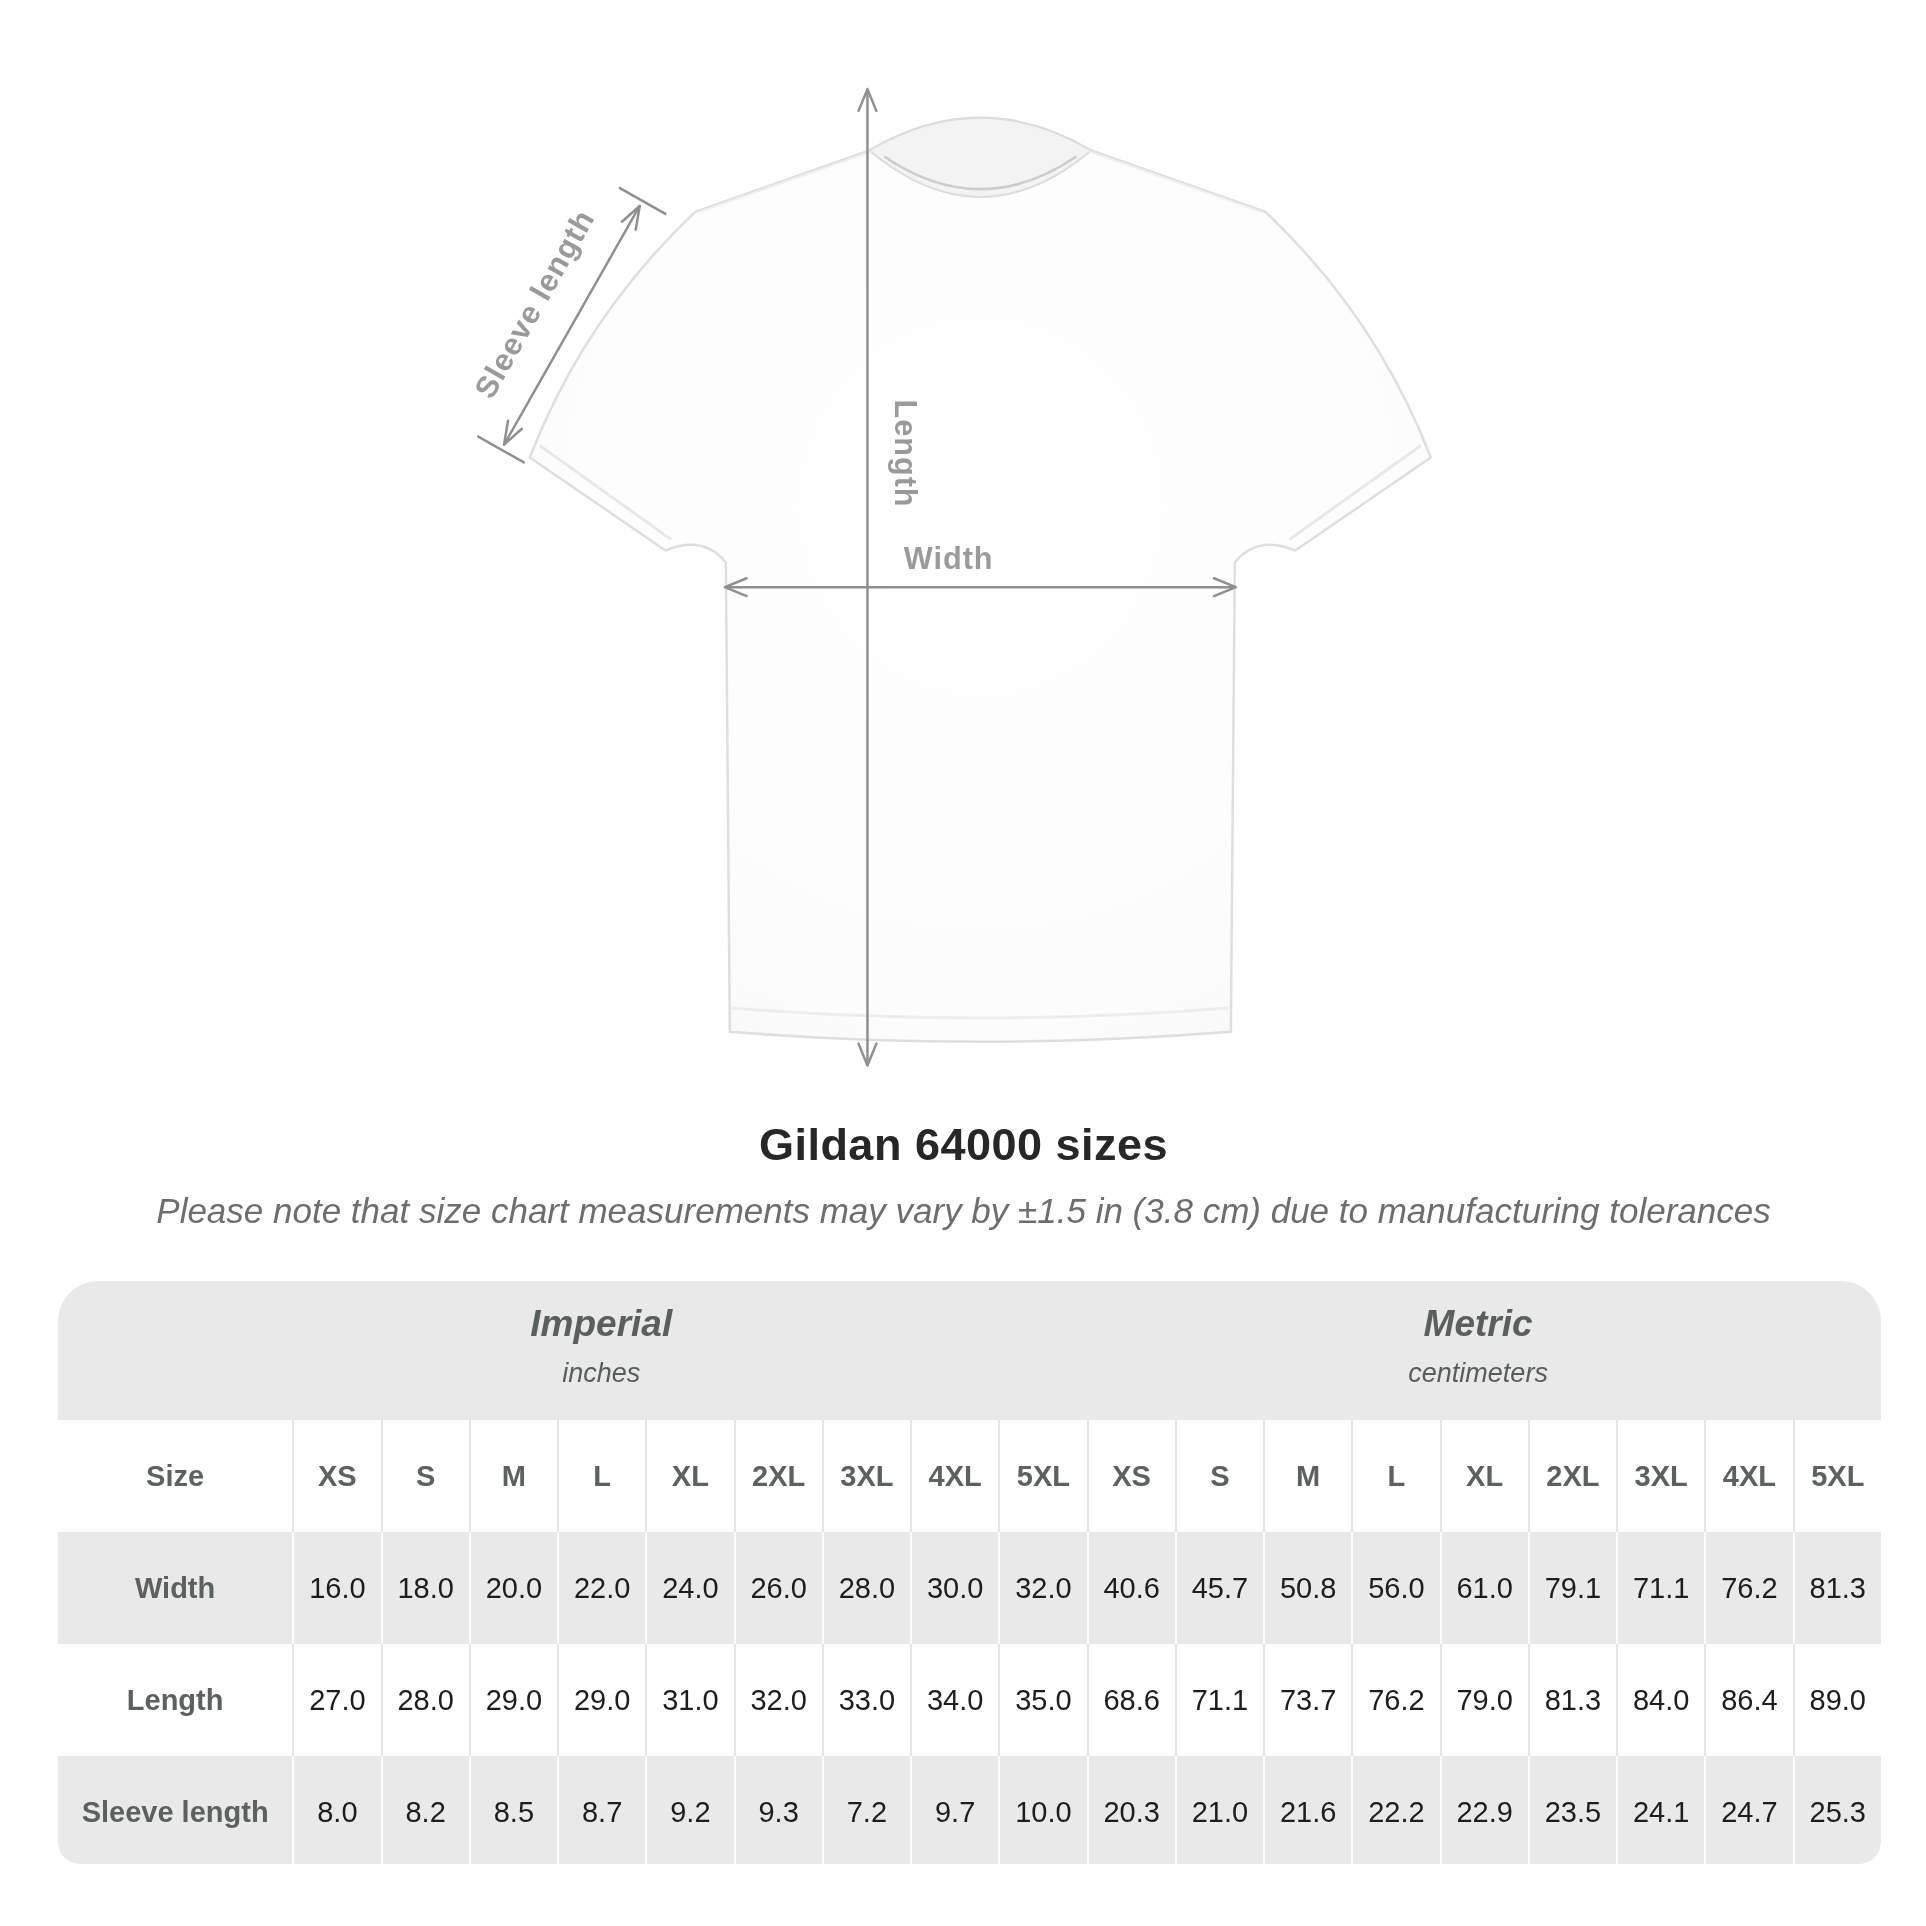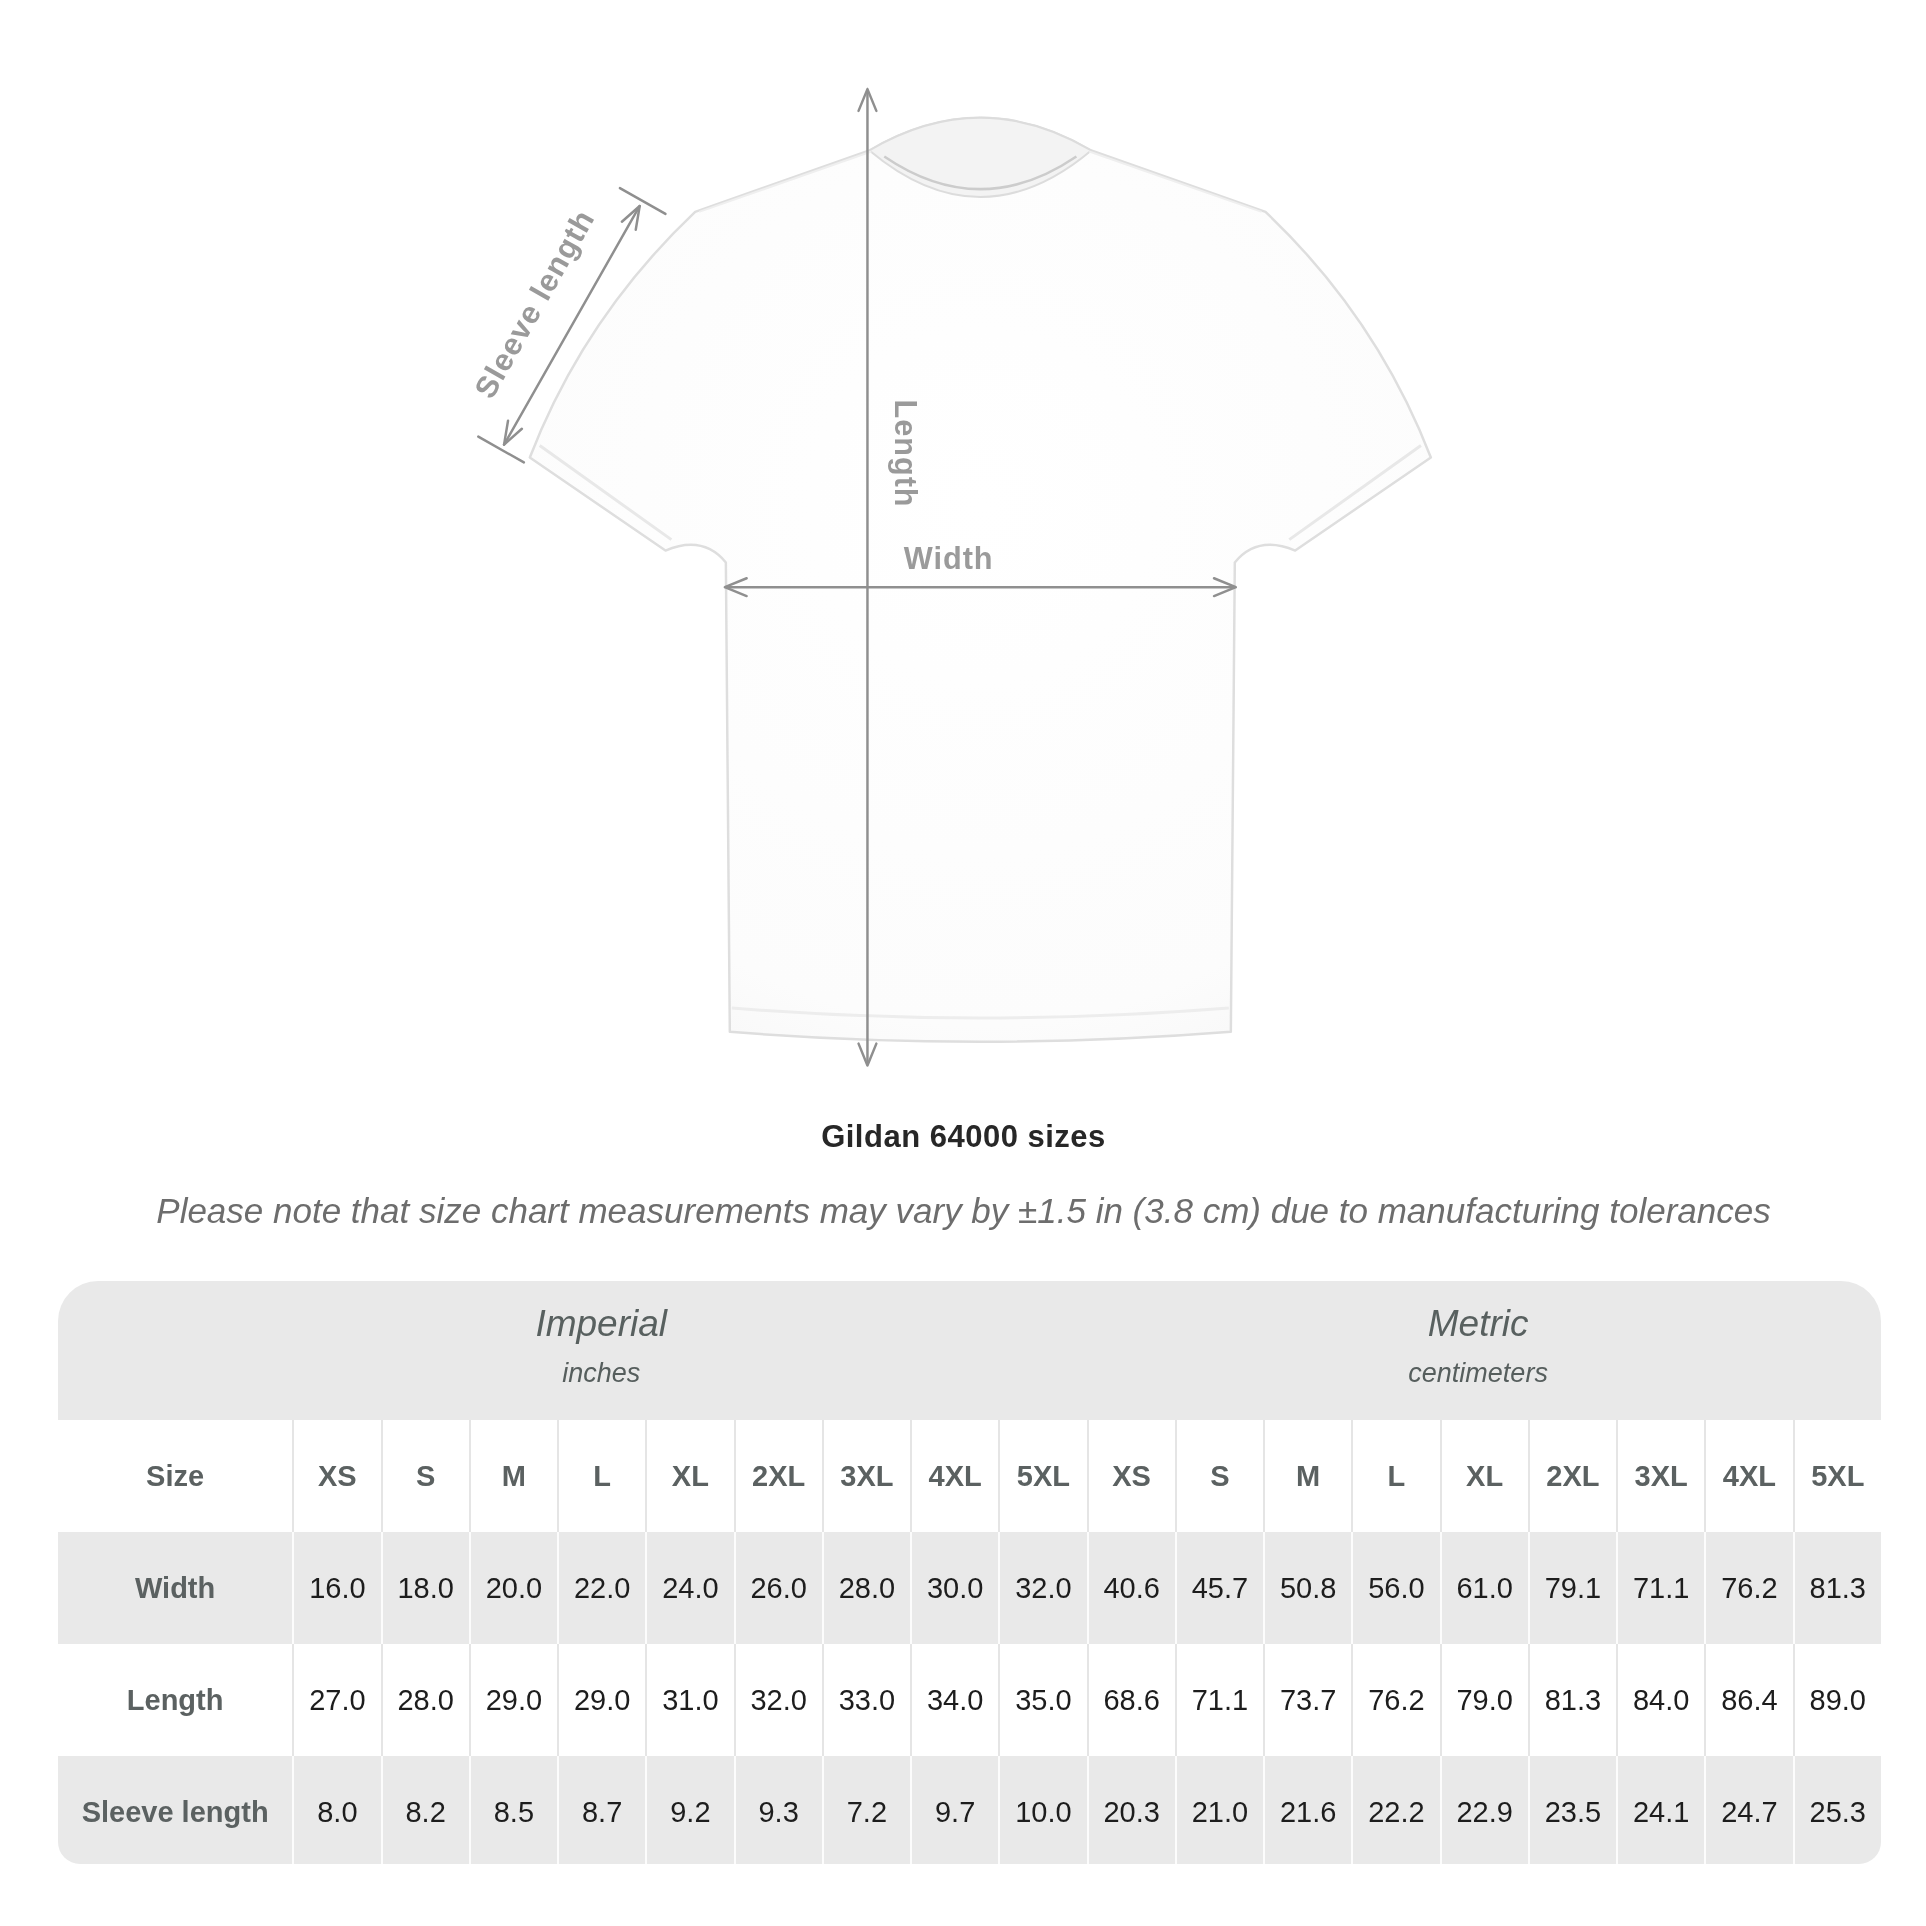--- a/index.html
+++ b/index.html
@@ -7,36 +7,36 @@
     width:1927px;height:1927px;position:relative;overflow:hidden;
     background:#ffffff;font-family:"Liberation Sans",sans-serif;
   }
   
   .figure-wrap{position:absolute;left:0;top:0;width:1927px;height:1109px;}
   .figure-wrap svg{display:block;}
   .dim-label{font-family:"Liberation Sans",sans-serif;font-weight:bold;font-size:31px;fill:#9a9a9a;letter-spacing:1px;}
   
   .chart-title{
     position:absolute;left:0;top:1119px;width:100%;text-align:center;
-    font-size:31px;font-weight:bold;color:#272727;letter-spacing:0.5px;
+    font-size:45px;font-weight:bold;color:#272727;letter-spacing:0.5px;
   }
   .chart-note{
     position:absolute;left:0;top:1191px;width:100%;text-align:center;
     font-size:35px;font-style:italic;color:#6d6d6d;
   }
   
   .size-card{
     position:absolute;left:58px;top:1281px;width:1823px;height:583px;
     background:#ffffff;border-radius:40px 40px 22px 22px;overflow:hidden;
   }
   .band{height:139px;background:#e9e9e9;position:relative;}
   .unit-group{position:absolute;top:22px;transform:translateX(-50%);text-align:center;color:#58605f;white-space:nowrap;}
   .ug-imperial{left:29.8%;}
   .ug-metric{left:77.9%;}
-  .unit-name{font-size:37px;font-weight:normal;font-style:italic;}
+  .unit-name{font-size:37px;font-weight:bold;font-style:italic;}
   .unit-sub{margin-top:13px;font-size:27px;font-style:italic;color:#565e5d;text-align:center;}
   table.size-table{width:100%;border-collapse:separate;border-spacing:0;table-layout:fixed;}
   .size-table tr{height:112px;}
   .size-table th,.size-table td{text-align:center;vertical-align:middle;padding:0;}
   .size-table th{font-size:29px;font-weight:bold;color:#5b6161;}
   .size-table td{font-size:29px;font-weight:normal;color:#1d1d1d;}
   col.c-label{width:12.85%;}
   tr.row-light{background:#ffffff;}
   tr.row-gray{background:#e9e9e9;}
   tr.row-light > *:not(:first-child){border-left:2px solid #e5e5e5;}

